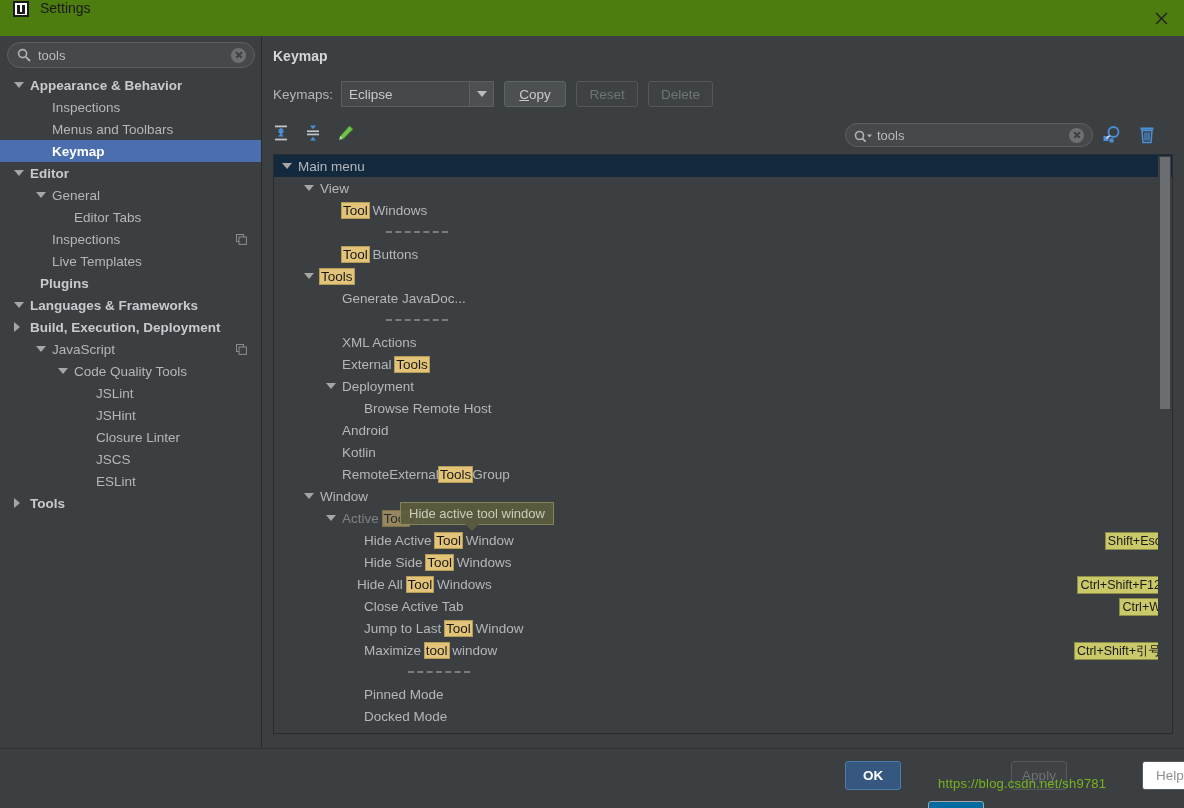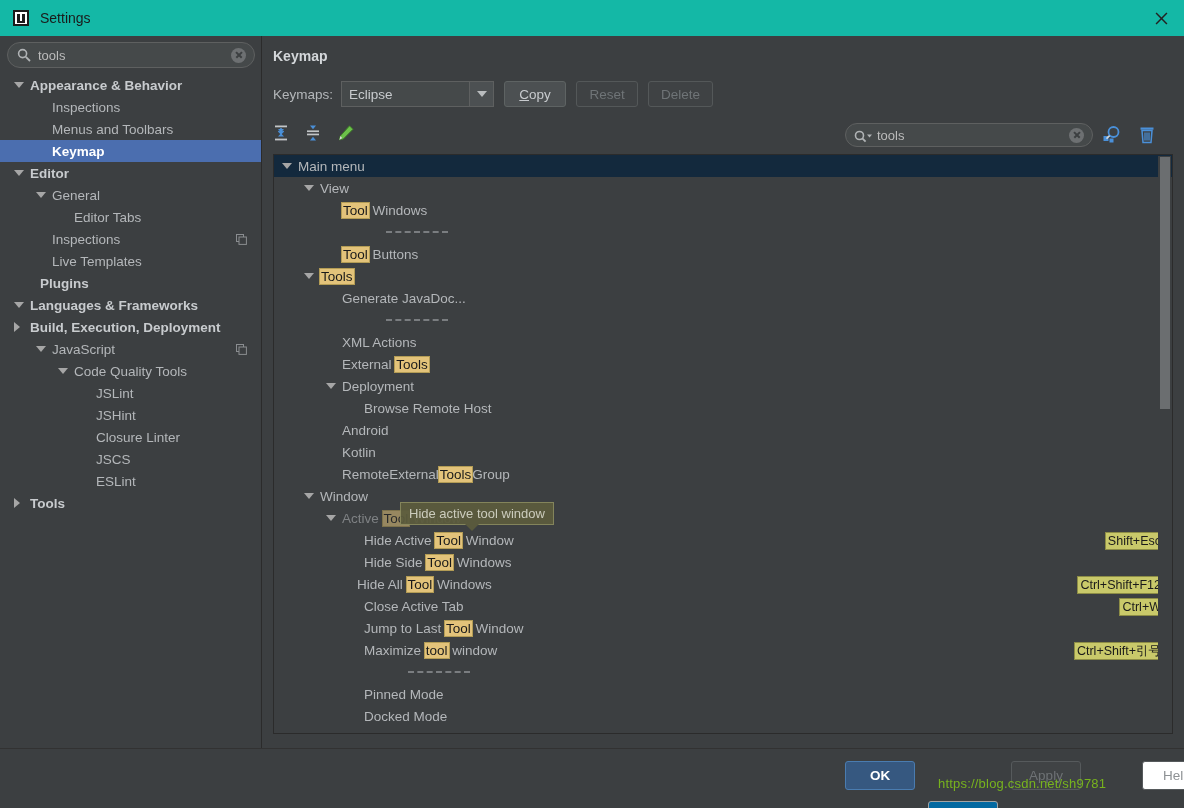--- a/index.html
+++ b/index.html
@@ -12,22 +12,22 @@
   #app {
     position: relative;
     width: 1184px; height: 808px;
     background: #3c3f41;
   }
 
   
   .titlebar {
     position: absolute; left: 0; top: 0;
     width: 1184px; height: 36px;
-    background: #14b8a6;
-    display: flex; align-items: center;
+    background: #4d7c0f;
+    display: flex; align-items: flex-start;
   }
   .titlebar .tb-icon {
     margin-left: 12px; width: 18px; height: 18px;
     display: flex; align-items: center; justify-content: center;
   }
   .ij-logo {
     width: 16px; height: 16px;
     border: 2px solid #1b1b1b;
     background: #fff;
     position: relative;
@@ -277,21 +277,21 @@
 
   
   .bottom {
     position: absolute; left: 0; top: 748px;
     width: 1184px; height: 60px;
     background: #3c3f41;
     border-top: 1px solid #323232;
   }
   .bbtn {
     position: absolute; top: 12px;
-    height: 29px; width: 70px;
+    height: 29px; width: 56px;
     border-radius: 3px;
     font-size: 13.5px;
     display: flex; align-items: center; justify-content: center;
     cursor: pointer;
   }
   .bbtn.ok { left: 845px; background: #365880; border: 1px solid #4a7cb0; color: #ffffff; font-weight: bold; }
   .bbtn.cancel { left: 928px; background: #0369a1; border: 1px solid #a3a3a3; color: #c8cbce; margin-top: 40px; }
   .bbtn.apply { left: 1011px; background: #404345; border: 1px solid #565a5c; color: #6e7275; cursor: default; }
   .bbtn.help { left: 1142px; background: #ffffff; border: 1px solid #565a5c; color: #8d9194; text-align: right; }
 

